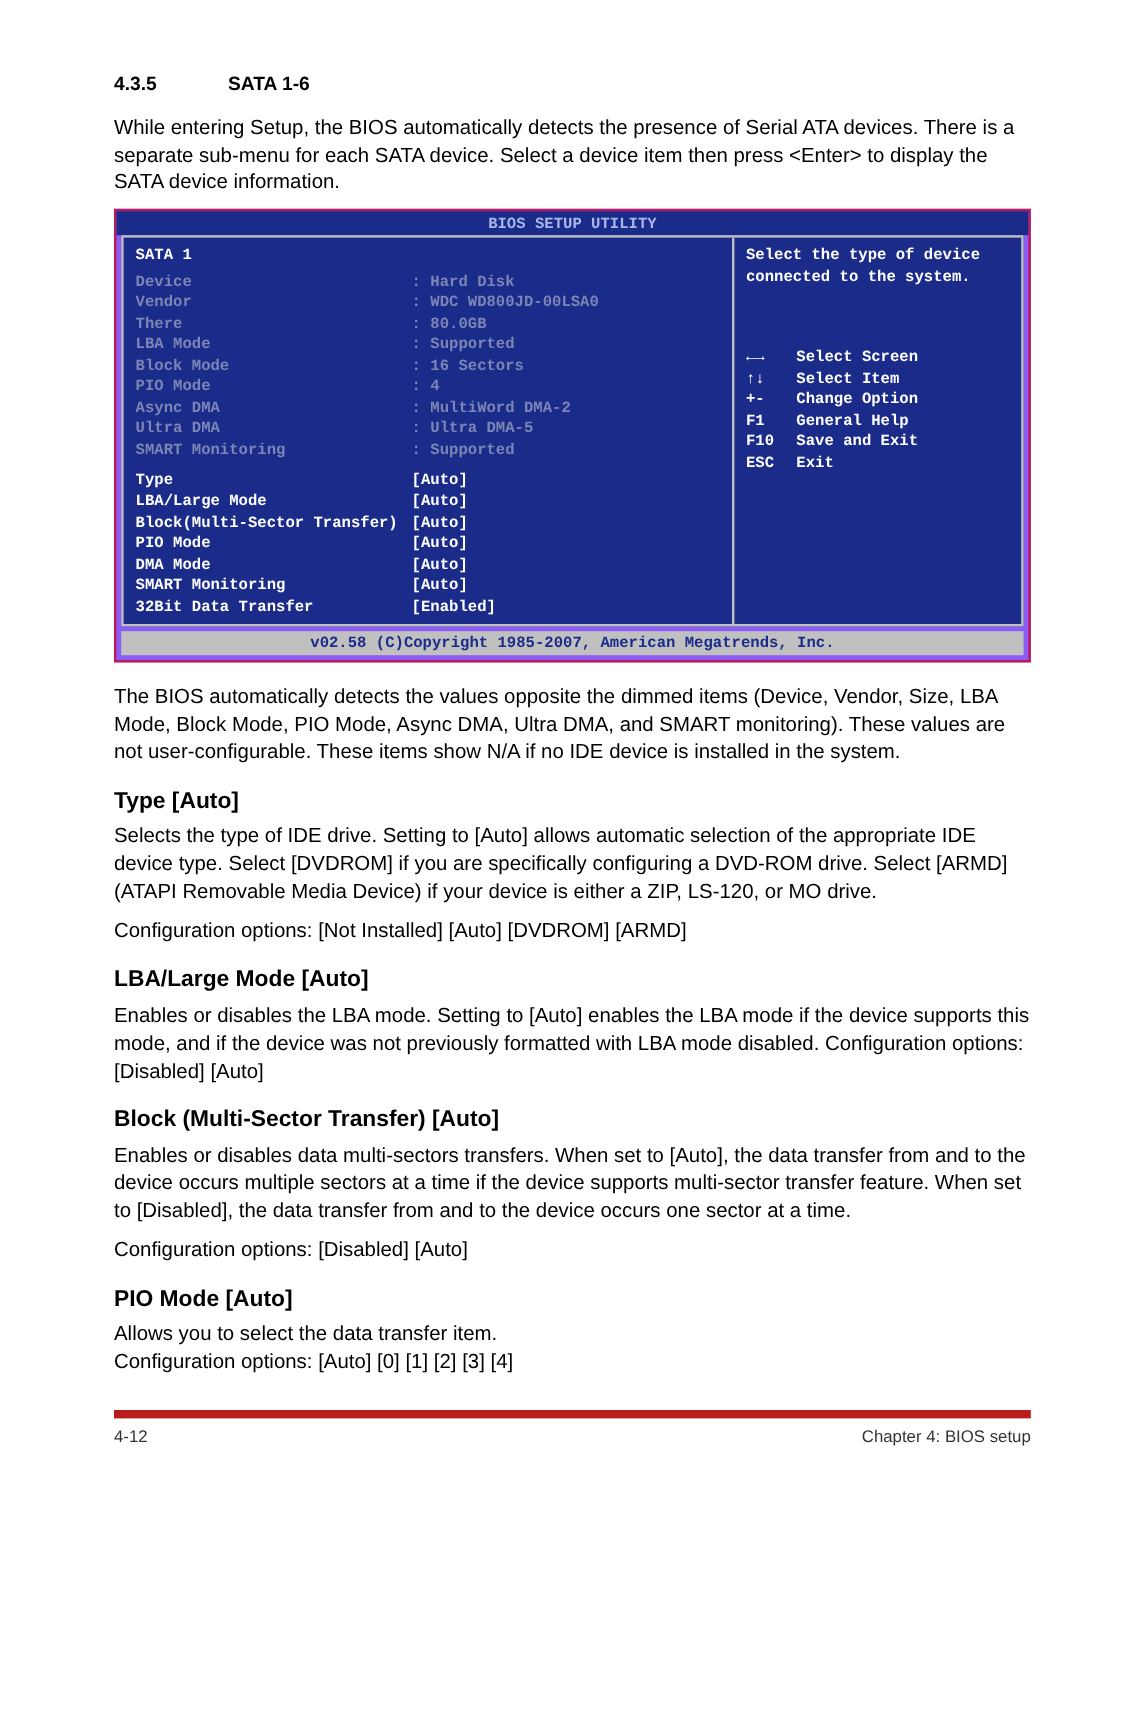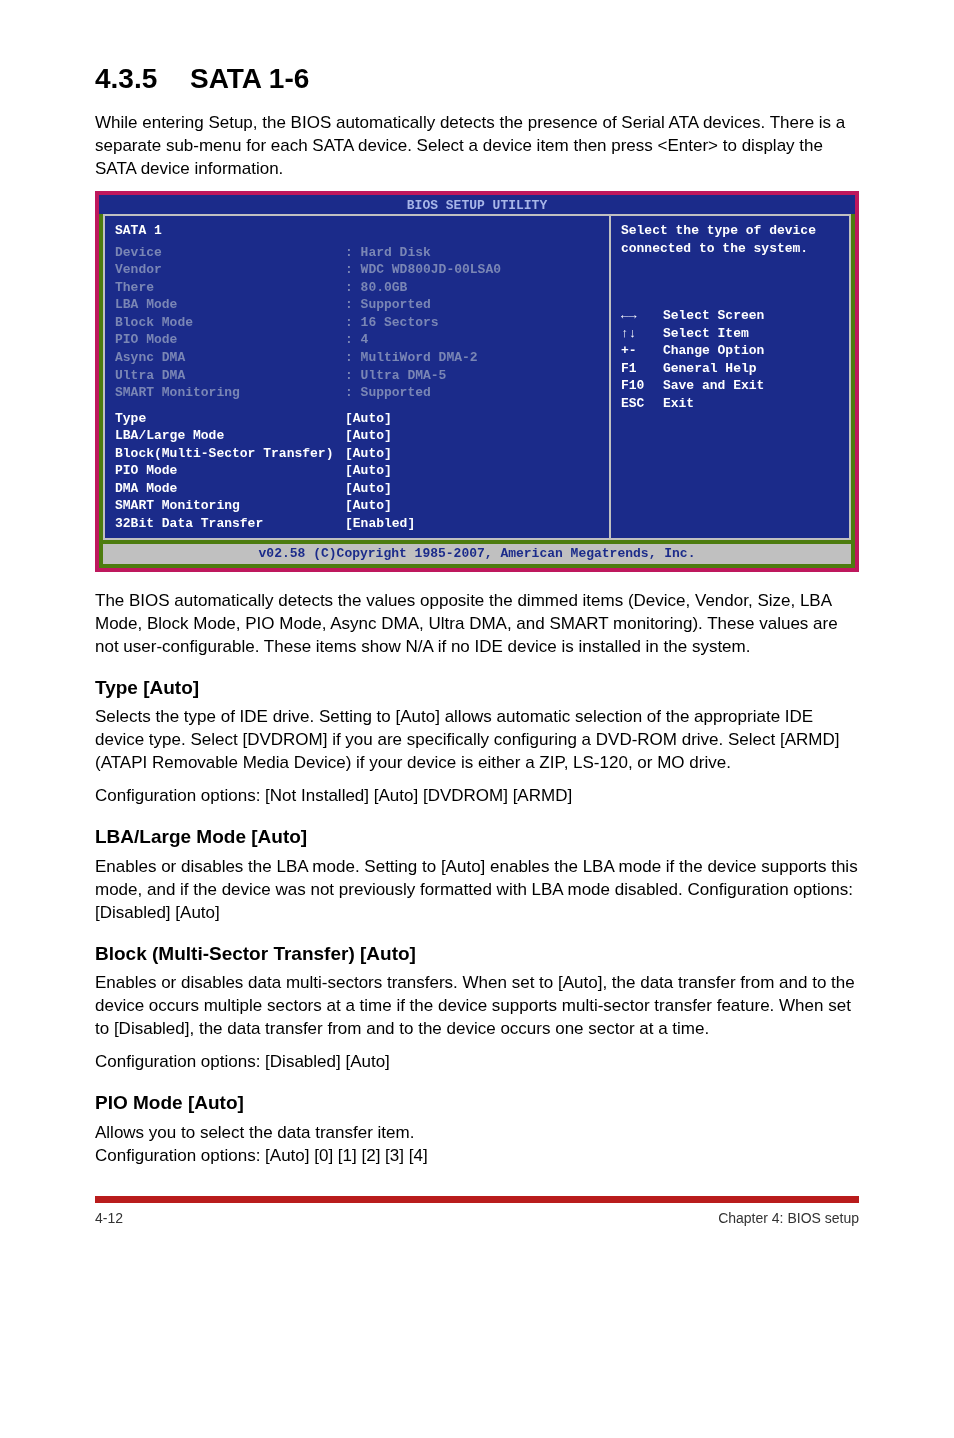--- a/index.html
+++ b/index.html
@@ -6,44 +6,44 @@
     body {
       font-family: Arial, Helvetica, sans-serif;
       background: #fff;
       padding: 60px 95px 40px 95px;
       width: 954px;
       color: #000;
       font-size: 17px;
       line-height: 1.35;
     }
     h2.section-title {
-      font-size: 28px;
+      font-size: 16px;
       font-weight: bold;
       margin-bottom: 14px;
     }
     h2.section-title .num {
       display: inline-block;
       width: 95px;
     }
     p.para { margin-bottom: 10px; }
     h3.subhead {
       font-size: 19px;
       font-weight: bold;
       margin-top: 16px;
       margin-bottom: 6px;
     }
     .bios-box {
-      background: #4d7c0f;
+      background: #8b5cf6;
       margin: 10px 0 18px 0;
       padding: 0;
       font-family: "Courier New", monospace;
       color: #fff;
       font-weight: bold;
       font-size: 13px;
-      border: 4px solid #be185d;
+      border: 2px solid #be185d;
     }
     .bios-title {
       text-align: center;
       background: #1b2b8a;
       color: #a8b6e8;
       padding: 2px 0 0 0;
     }
     .bios-tabs {
       padding: 0 6px 4px 6px;
       color: #a8b6e8;

